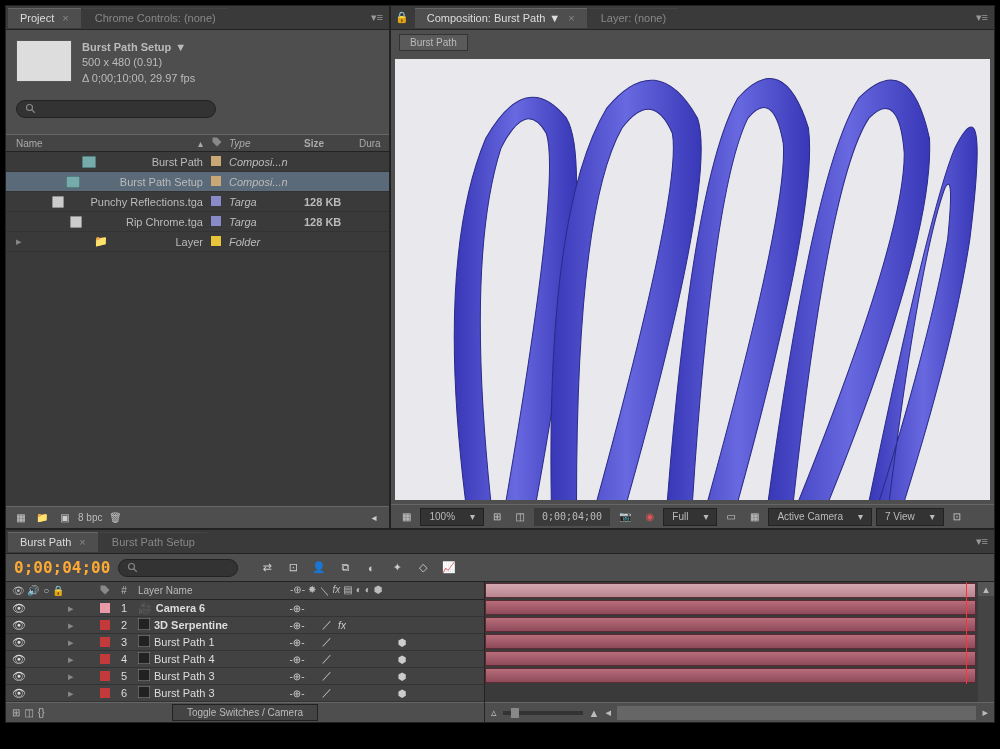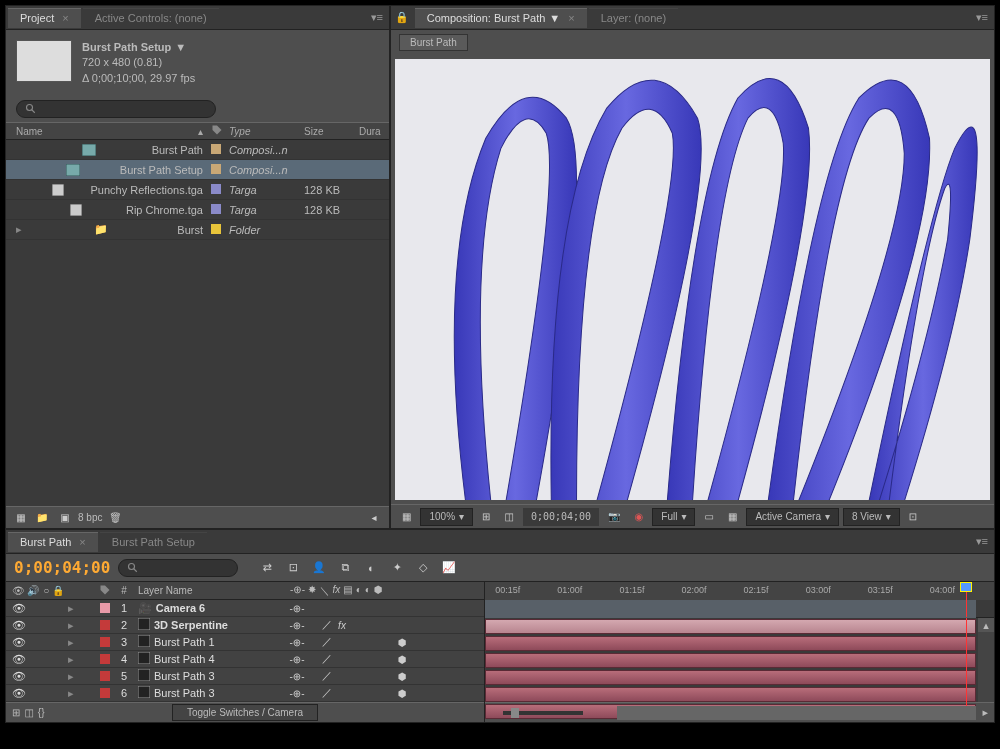--- a/index.html
+++ b/index.html
@@ -14,41 +14,41 @@
 .tab .close { margin-left: 8px; color: #888; cursor: pointer; }
 .panel-menu { margin-left: auto; margin-right: 6px; color: #999; cursor: pointer; }
 .lock-icon { margin: 0 4px; color: #999; }
 
 .project-header { padding: 10px; display: flex; gap: 10px; }
 .thumb { width: 56px; height: 42px; background: #ddd; border: 1px solid #555; }
 .comp-info { font-size: 11px; line-height: 1.4; }
 .comp-name { font-weight: bold; display: flex; align-items: center; gap: 4px; }
 .search-row { padding: 4px 10px; display: flex; align-items: center; }
 .search-box { flex: 1; max-width: 200px; height: 18px; background: #333; border: 1px solid #222; border-radius: 9px; padding: 0 8px; display: flex; align-items: center; color: #888; }
-.col-headers { display: flex; background: #444; border-top: 1px solid #666; border-bottom: 1px solid #222; height: 18px; align-items: center; font-size: 10px; color: #aaa; }
+.col-headers { display: flex; background: #444; border-top: 1px solid #666; border-bottom: 1px solid #222; height: 18px; align-items: center; font-size: 10px; color: #aaa; margin-top: 12px; }
 .col-name { width: 205px; padding-left: 10px; display: flex; align-items: center; justify-content: space-between; padding-right: 8px; }
 .col-tag { width: 18px; }
 .col-type { width: 75px; font-style: italic; }
-.col-size { width: 55px; }
+.col-size { width: 55px; font-weight: bold; }
 .col-dur { width: 30px; }
 .project-list { flex: 1; background: #3a3a3a; overflow: hidden; }
 .proj-row { display: flex; height: 20px; align-items: center; border-bottom: 1px solid #333; }
 .proj-row.selected { background: #5a6a78; }
 .proj-row .col-name { display: flex; align-items: center; gap: 4px; }
 .icon-sq { width: 14px; height: 12px; display: inline-flex; align-items: center; justify-content: center; }
 .project-footer { height: 22px; background: #4e4e4e; border-top: 1px solid #666; display: flex; align-items: center; gap: 4px; padding: 0 6px; font-size: 10px; }
 .footer-btn { width: 18px; height: 16px; display: flex; align-items: center; justify-content: center; color: #ccc; cursor: pointer; }
 
 .comp-sub-tab { margin: 4px 8px; }
 .comp-sub-tab .subtab { display: inline-block; background: #5a5a5a; border: 1px solid #333; padding: 2px 10px; font-size: 10px; cursor: pointer; }
 .viewport { flex: 1; margin: 4px; background: #e8e8ed; position: relative; overflow: hidden; }
 .viewport svg { width: 100%; height: 100%; }
 .comp-footer { height: 24px; background: #4e4e4e; border-top: 1px solid #666; display: flex; align-items: center; gap: 4px; padding: 0 6px; font-size: 10px; }
 .cf-btn { height: 18px; padding: 0 4px; display: flex; align-items: center; justify-content: center; color: #ccc; border: 1px solid transparent; cursor: pointer; }
-.cf-sel { background: #333; border: 1px solid #222; padding: 0 8px; height: 18px; display: flex; align-items: center; gap: 4px; cursor: pointer; }
+.cf-sel { background: #333; border: 1px solid #222; padding: 0 8px; height: 18px; display: flex; align-items: center; gap: 15px; cursor: pointer; }
 .timecode-box { background: #3a3a3a; padding: 0 8px; height: 18px; display: flex; align-items: center; font-family: monospace; }
 
 .timeline-panel { flex: 1; background: #4e4e4e; border: 1px solid #222; display: flex; flex-direction: column; }
 .tl-header { height: 28px; display: flex; align-items: center; padding: 0 8px; gap: 8px; border-bottom: 1px solid #222; }
 .tl-timecode { color: #ffaa33; font-family: monospace; font-size: 16px; font-weight: bold; }
 .tl-search { width: 120px; height: 18px; background: #333; border: 1px solid #222; border-radius: 9px; padding: 0 8px; display: flex; align-items: center; }
 .tl-tools { display: flex; gap: 4px; margin-left: 10px; }
 .tl-tool { width: 22px; height: 20px; display: flex; align-items: center; justify-content: center; color: #ccc; cursor: pointer; }
 
 .tl-body { flex: 1; display: flex; }
@@ -96,31 +96,31 @@
 
 <div class="app">
   <div class="top-panes">
 
     <div class="project-panel">
       <div class="tab-bar">
         <div class="tab">
             <span>Project</span>
             <span class="close">×</span>
           </div>
-        <div class="tab inactive">Active Controls: (none)</div>
+        <div class="tab inactive">Chrome Controls: (none)</div>
         <span class="panel-menu">▾≡</span>
       </div>
       <div class="project-header">
         <div class="thumb"></div>
         <div class="comp-info">
           <div class="comp-name">
               <span>Burst Path Setup</span> 
               <span>▼</span>
             </div>
-          <div>720 x 480 (0.81)</div>
+          <div>500 x 480 (0.91)</div>
           <div>Δ 0;00;10;00, 29.97 fps</div>
         </div>
       </div>
       <div class="search-row">
         <div class="search-box">
           <svg class="ic" viewBox="0 0 16 16">
               <circle cx="6" cy="6" r="4" fill="none" stroke="#888" stroke-width="1.5"></circle>
               <line x1="9" y1="9" x2="13" y2="13" stroke="#888" stroke-width="1.5"></line>
             </svg>
         </div>
@@ -195,21 +195,21 @@
             </div>
     <div class="col-tag"><span style="display:inline-block;width:10px;height:10px;background:#8a8ac9"></span></div>
     <div class="col-type">Targa</div>
     <div class="col-size">128 KB</div>
     <div class="col-dur"></div>
           </div>
           <div class="proj-row">
             <div class="col-name">
               <span style="color:#888;width:10px">▸</span>
               <span class="icon-sq">📁</span>
-              <span>Burst</span>
+              <span>Layer</span>
             </div>
     <div class="col-tag"><span style="display:inline-block;width:10px;height:10px;background:#e8c43a"></span></div>
     <div class="col-type">Folder</div>
     <div class="col-size"></div>
     <div class="col-dur"></div>
           </div>
         </div>
       <div class="project-footer">
         <span class="footer-btn">▦</span>
         <span class="footer-btn">📁</span>
@@ -268,21 +268,21 @@
             <span>Full</span> 
             <span>▾</span>
           </span>
         <span class="cf-btn">▭</span>
         <span class="cf-btn">▦</span>
         <span class="cf-sel">
             <span>Active Camera</span> 
             <span>▾</span>
           </span>
         <span class="cf-sel">
-            <span>8 View</span> 
+            <span>7 View</span> 
             <span>▾</span>
           </span>
         <span class="cf-btn">⊡</span>
       </div>
     </div>
   </div>
 
   <div class="timeline-panel">
     <div class="tab-bar">
       <div class="tab">
@@ -502,36 +502,20 @@
         <div class="tl-footer-l">
           <div class="left-icons">
             <span>⊞</span>
             <span>◫</span>
             <span>{}</span>
           </div>
           <span class="toggle-btn">Toggle Switches / Camera</span>
         </div>
       </div>
       <div class="tl-right">
-        <div class="ruler">
-          <div class="ruler-top" id="ruler">
-              <span class="tk" style="left: 2%;">00:15f</span>
-              <span class="tk" style="left: 14.2%;">01:00f</span>
-              <span class="tk" style="left: 26.4%;">01:15f</span>
-              <span class="tk" style="left: 38.6%;">02:00f</span>
-              <span class="tk" style="left: 50.8%;">02:15f</span>
-              <span class="tk" style="left: 63%;">03:00f</span>
-              <span class="tk" style="left: 75.2%;">03:15f</span>
-              <span class="tk" style="left: 87.4%;">04:00f</span>
-            </div>
-          <div class="work-area"></div>
-          <div class="cti" style="left:calc(100% - 28px)">
-            <div class="cti-head"></div>
-          </div>
-        </div>
         <div class="bars" id="bars">
           <div class="tl-scroll">
             <div style="height:14px;display:flex;align-items:center;justify-content:center;background:#555">▴</div>
           </div>
         <div class="bar camera" style="top: 1px;"></div>
             <div class="bar" style="top: 18px;"></div>
             <div class="bar" style="top: 35px;"></div>
             <div class="bar" style="top: 52px;"></div>
             <div class="bar" style="top: 69px;"></div>
             <div class="bar" style="top: 86px;"></div>

